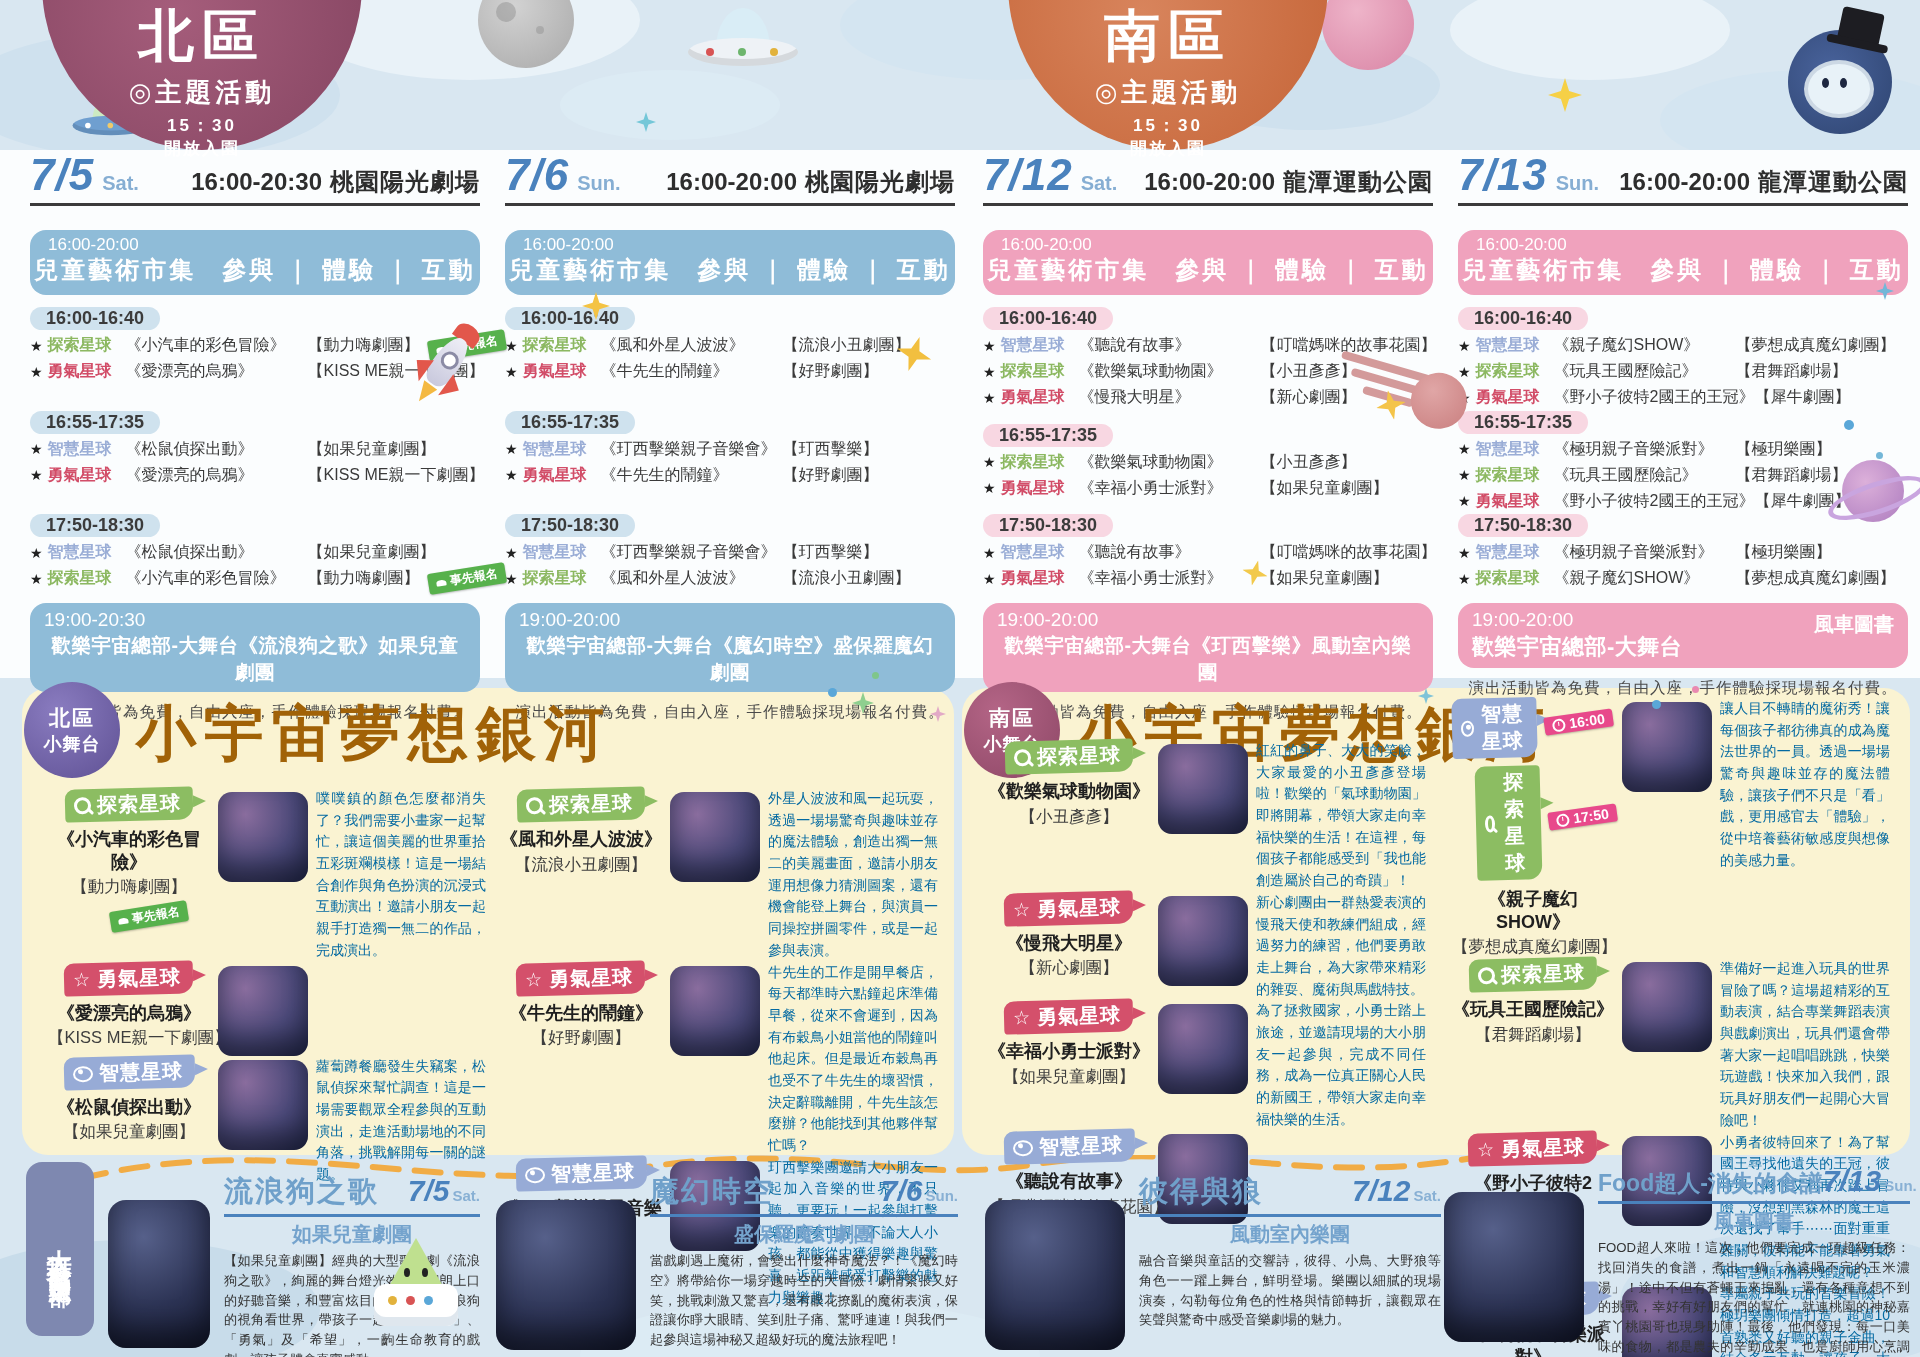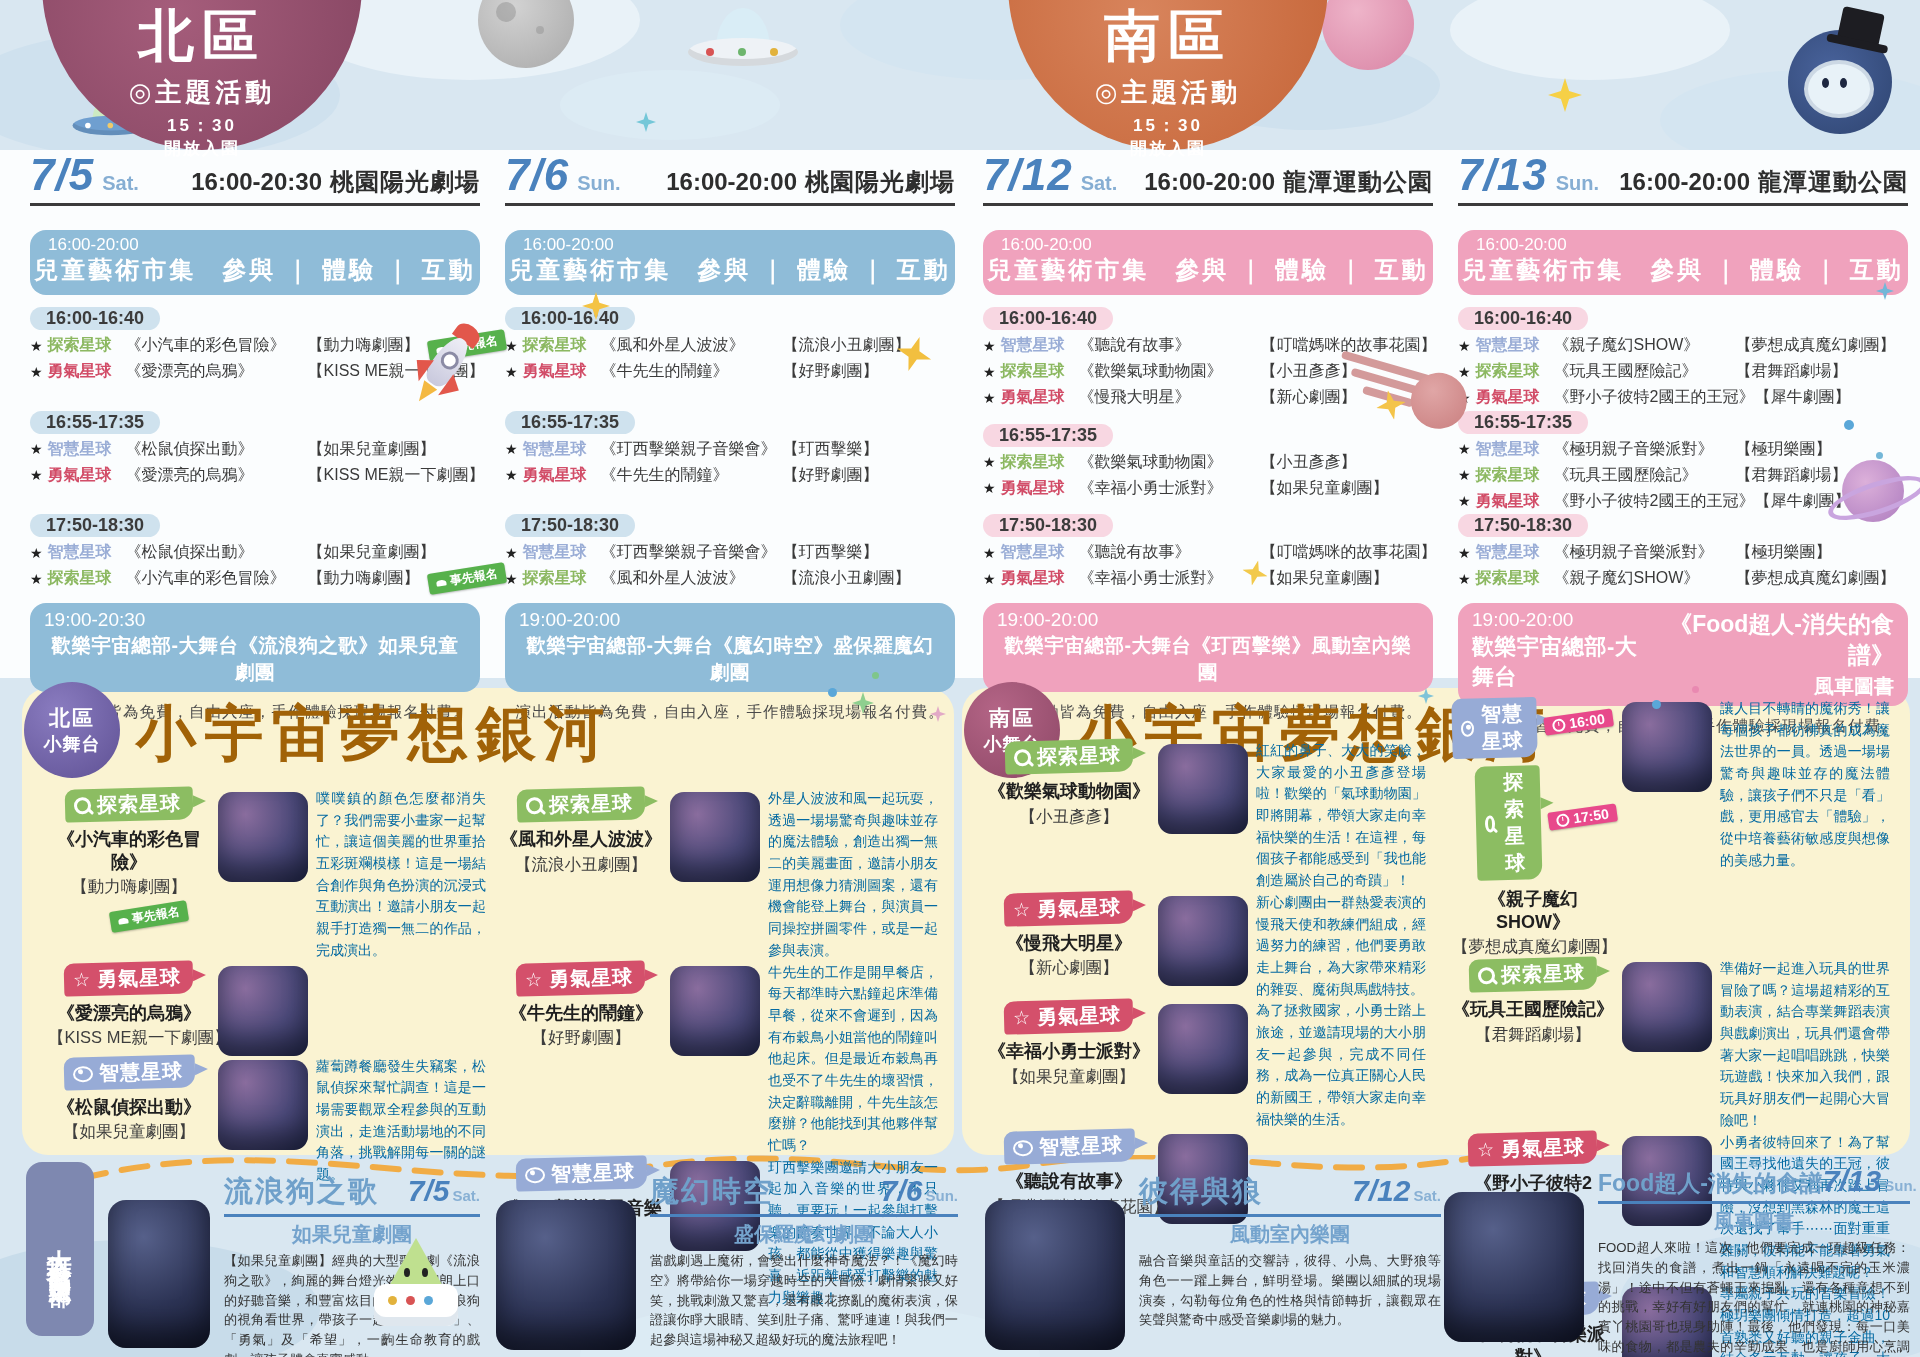--- a/index.html
+++ b/index.html
@@ -476,21 +476,20 @@
               <span class="troupe">【夢想成真魔幻劇團】</span>
             </div>
           </div>
         </div>
         <div class="evening split">
           <div class="ev-left">
             <div class="e-time">19:00-20:00</div>
             <div class="e-line">歡樂宇宙總部-大舞台</div>
           </div>
           <div class="ev-right">
-            <div class="e-rtitle">《Food超人-消失的食譜》</div>
             <div class="e-rtroupe">風車圖書</div>
           </div>
         </div>
         <div class="note">演出活動皆為免費，自由入座，手作體驗採現場報名付費。</div>
       </div>
     </div>
 
   <div class="stage-panel panel-north"></div>
   <div class="stage-panel panel-south"></div>
   <div class="stage-badge badge-north">

